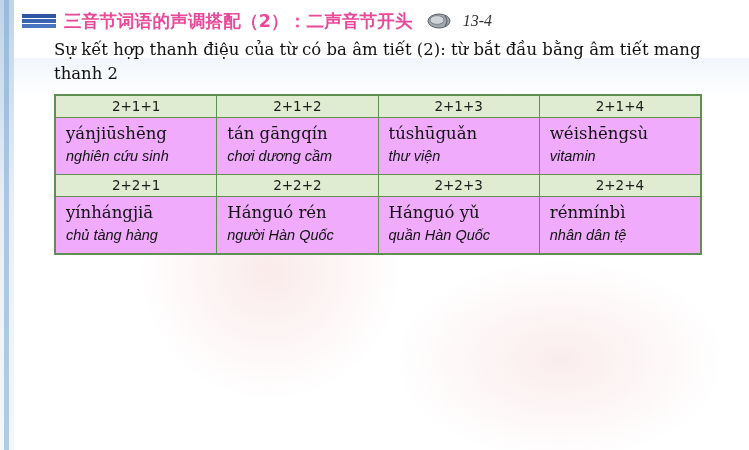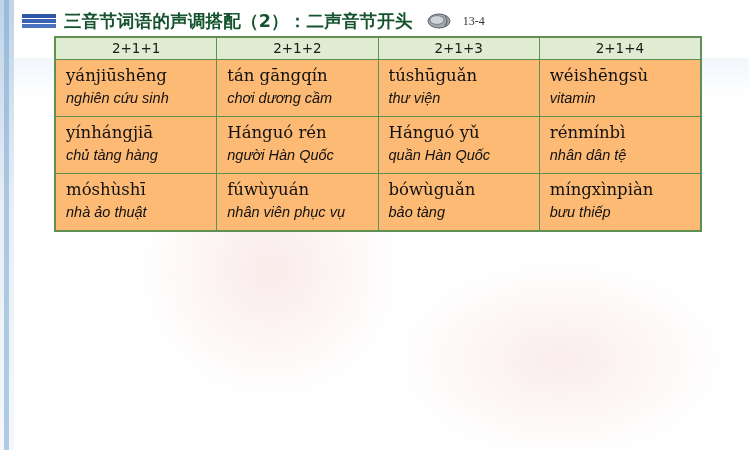--- a/index.html
+++ b/index.html
@@ -98,35 +98,36 @@
     background: #2f56a6;
   }
   .hdr-flag .s1 { top: 1px; }
   .hdr-flag .s2 { top: 6px; background: #3a63b3; }
   .hdr-flag .s3 { top: 11px; background: #4b74c0; }
 
   .hdr-title {
     font-family: "DejaVu Sans", sans-serif;
     font-size: 17.5px;
     font-weight: bold;
-    color: #14532d;
+    color: #ec4899;
     letter-spacing: 0.2px;
     white-space: nowrap;
   }
   .hdr-speaker {
     flex: 0 0 auto;
     margin-left: 6px;
     width: 26px;
     height: 18px;
     position: relative;
   }
   .hdr-speaker svg { display: block; }
   .hdr-track {
     font-family: "Liberation Serif", serif;
-    font-size: 12px;
+    font-style: italic;
+    font-size: 16px;
     color: #333;
     margin-left: 2px;
   }
 
   
   .subtitle {
     margin: 2px 0 8px 0;
     padding: 0 40px 0 54px;
     font-family: "DejaVu Serif", serif;
     font-size: 16.5px;
@@ -154,21 +155,21 @@
   tr.code-row td {
     background: #dfecd2;
     text-align: center;
     font-family: "DejaVu Sans", sans-serif;
     font-size: 13.5px;
     color: #1b1b1b;
     padding: 2px 0 3px 0;
     height: 20px;
   }
   tr.data-row td {
-    background: #fdba74;
+    background: #f0abfc;
     padding: 6px 10px 9px 10px;
     height: 56px;
   }
   .pinyin {
     font-family: "DejaVu Serif", serif;
     font-size: 16.5px;
     color: #111;
     line-height: 1.2;
     white-space: nowrap;
   }
@@ -210,20 +211,21 @@
     <div class="hdr-speaker">
       <svg width="26" height="18" viewBox="0 0 26 18">
         <ellipse cx="12" cy="9" rx="11" ry="7" fill="#9fa6ad" stroke="#5c6268" stroke-width="1"></ellipse>
         <ellipse cx="10" cy="8" rx="7" ry="4.4" fill="#cfd4d8" stroke="#6e747a" stroke-width="0.8"></ellipse>
         <path d="M18 4 q4 5 0 10" stroke="#5c6268" stroke-width="1.1" fill="none"></path>
       </svg>
     </div>
     <div class="hdr-track">13-4</div>
   </div>
 
+  <div class="subtitle">Sự kết hợp thanh điệu của từ có ba âm tiết (2): từ bắt đầu bằng âm tiết mang thanh 2</div>
 
   <div class="table-wrap">
     <table class="tones">
       <tbody>
         <tr class="code-row">
           <td>2+1+1</td>
           <td>2+1+2</td>
           <td>2+1+3</td>
           <td>2+1+4</td>
         </tr>
@@ -239,56 +241,44 @@
           <td>
             <div class="pinyin">túshūguǎn</div>
             <div class="gloss">thư viện</div>
           </td>
           <td>
             <div class="pinyin">wéishēngsù</div>
             <div class="gloss">vitamin</div>
           </td>
         </tr>
 
+        <tr class="code-row">
+          <td>2+2+1</td>
+          <td>2+2+2</td>
+          <td>2+2+3</td>
+          <td>2+2+4</td>
+        </tr>
         <tr class="data-row">
           <td>
             <div class="pinyin">yínhángjiā</div>
             <div class="gloss">chủ tàng hàng</div>
           </td>
           <td>
             <div class="pinyin">Hánguó rén</div>
             <div class="gloss">người Hàn Quốc</div>
           </td>
           <td>
             <div class="pinyin">Hánguó yǔ</div>
             <div class="gloss">quần Hàn Quốc</div>
           </td>
           <td>
             <div class="pinyin">rénmínbì</div>
             <div class="gloss">nhân dân tệ</div>
           </td>
         </tr>
 
 
-        <tr class="data-row">
-          <td>
-            <div class="pinyin">móshùshī</div>
-            <div class="gloss">nhà ảo thuật</div>
-          </td>
-          <td>
-            <div class="pinyin">fúwùyuán</div>
-            <div class="gloss">nhân viên phục vụ</div>
-          </td>
-          <td>
-            <div class="pinyin">bówùguǎn</div>
-            <div class="gloss">bảo tàng</div>
-          </td>
-          <td>
-            <div class="pinyin">míngxìnpiàn</div>
-            <div class="gloss">bưu thiếp</div>
-          </td>
-        </tr>
       </tbody>
     </table>
   </div>
 
   <div class="footer-space"></div>
 </div>
 
 </body></html>

